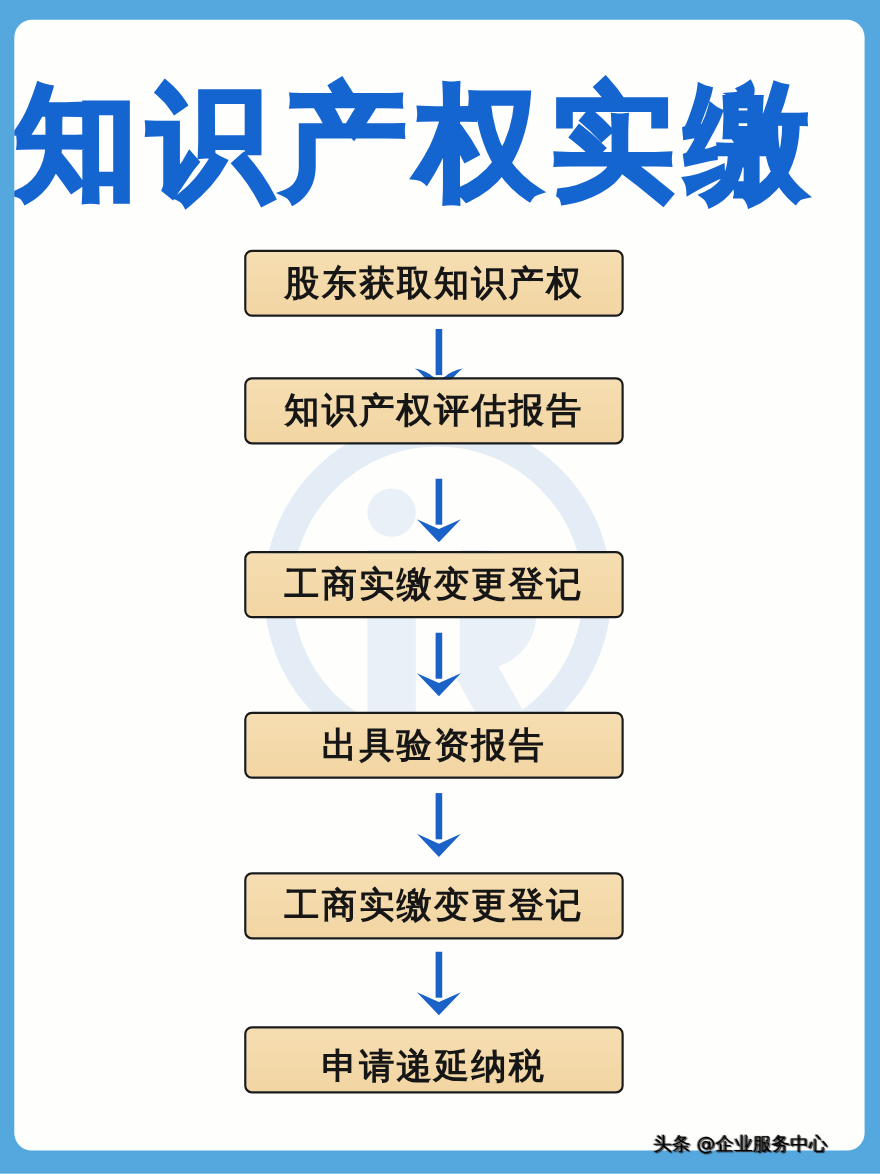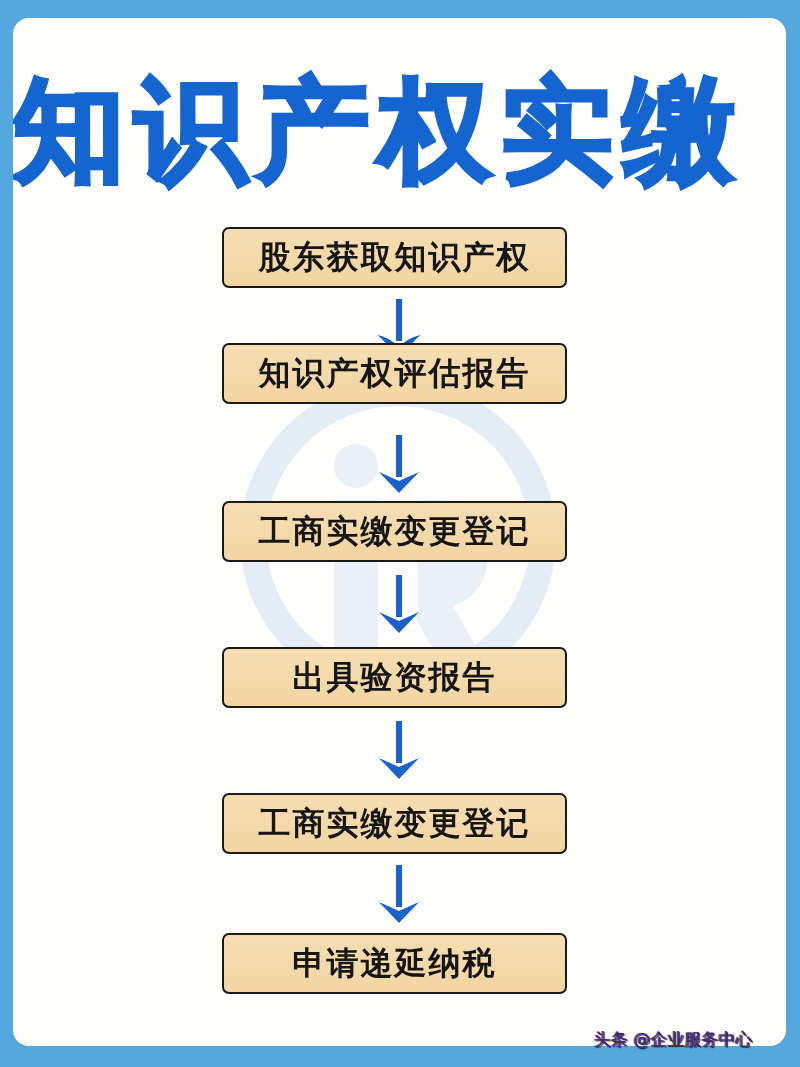--- a/index.html
+++ b/index.html
@@ -52,21 +52,21 @@
   }
   .arrow {
     position: absolute;
     left: 364px;
     width: 44px; height: 58px;
   }
   .footer {
     position: absolute;
     left: 594px; top: 1028px;
     font-size: 17px;
-    color: #4c1d95;
+    color: #000000;
     text-shadow: 1px 1px 1px #222, -1px 0 1px #444;
     letter-spacing: 0px;
   }
 </style>
 </head>
 <body>
 
 <div class="card">
   <div class="title">知识产权实缴</div>
 
@@ -111,18 +111,18 @@
     </svg>
 
   <div class="step" style="top:775px;">
       <span>工商实缴变更登记</span>
     </div>
   <svg class="arrow" style="top:847px;" viewBox="0 0 44 58">
       <rect x="19" y="0" width="6" height="42" fill="#1b62c8"></rect>
       <path d="M2 37 L22 46 L42 37 L22 58 Z" fill="#1b62c8"></path>
     </svg>
 
-  <div class="step" style="top:915px;">
+  <div class="step" style="top:915px;align-items:flex-end;">
       <span>申请递延纳税</span>
     </div>
 </div>
 
 <div class="footer">头条 @企业服务中心</div>
 
 </body></html>

